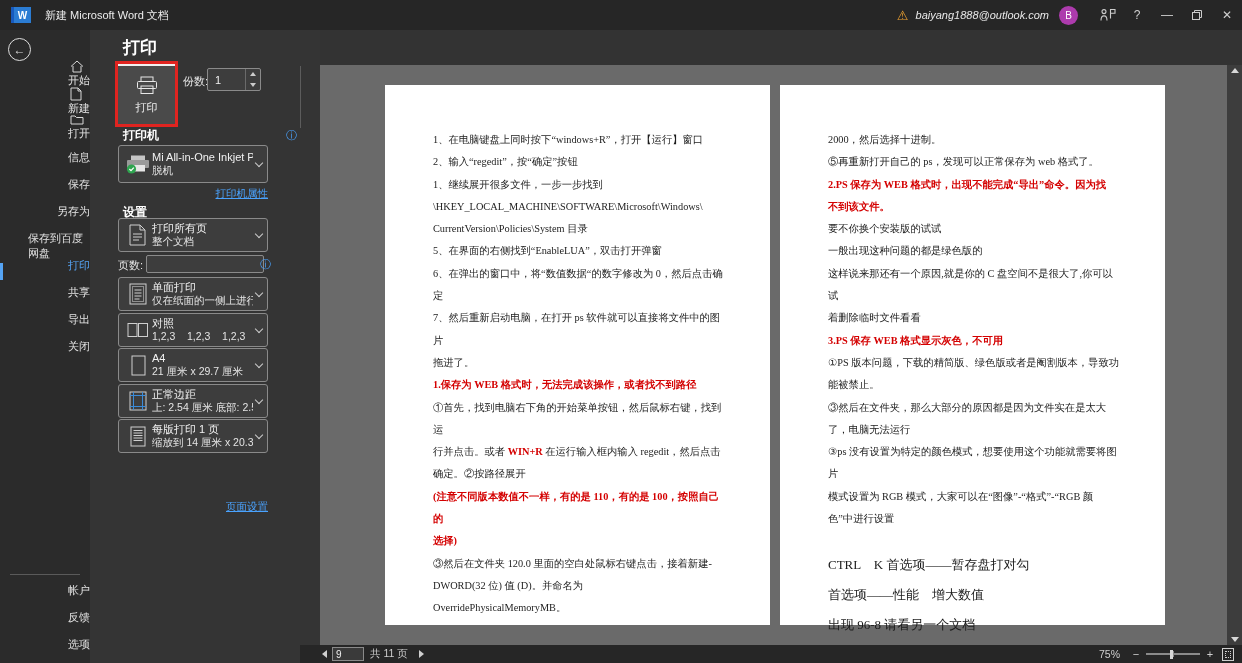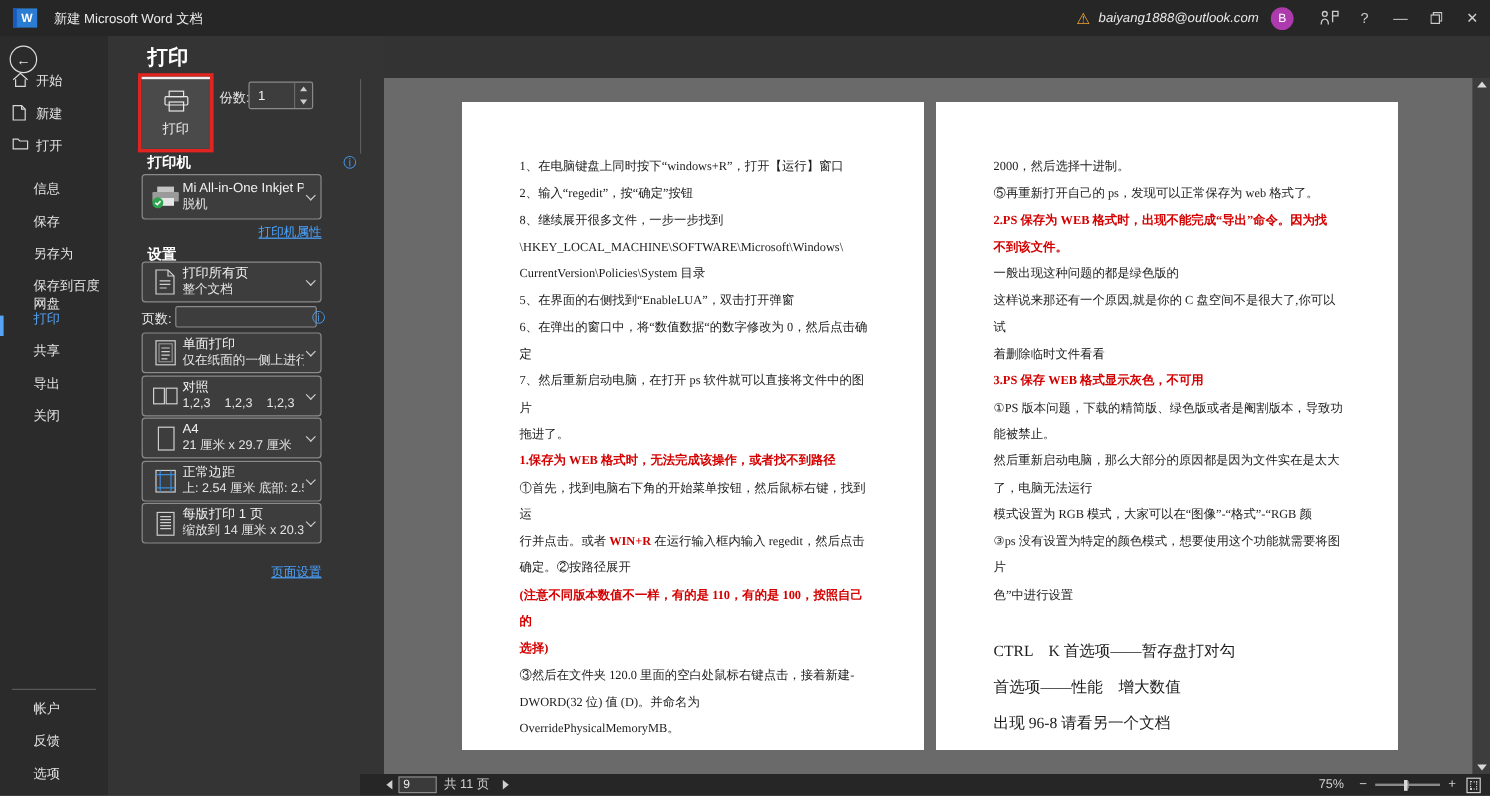--- a/index.html
+++ b/index.html
@@ -20,21 +20,21 @@
   .tb-btn{width:30px;height:30px;display:flex;align-items:center;justify-content:center;color:#cfcfcf;}
   .tb-help{font-size:12px;}
   .tb-min{font-size:12px;}
   .tb-close{font-size:12px;}
   
   .sidebar{position:absolute;left:0;top:30px;width:90px;bottom:0;background:#2b2b2b;font-size:11px;}
   .back-btn{position:absolute;left:8px;top:8px;width:21px;height:21px;border:1.4px solid #dedede;
             border-radius:50%;display:flex;align-items:center;justify-content:center;color:#dedede;font-size:12px;}
   .side-group{position:absolute;left:0;right:0;}
   .g-top{top:30px;} .g-mid{top:120px;} .g-bottom{top:544px;}
-  .side-item{height:27px;display:flex;align-items:flex-start;color:#e3e3e3;position:relative;}
+  .side-item{height:27px;display:flex;align-items:flex-end;color:#e3e3e3;position:relative;flex-direction:column;}
   .side-item .icon{width:14px;margin-left:10px;margin-right:6px;display:flex;}
   .side-item.noicon{padding-left:28px;}
   .side-item.selected{color:#55a4f5;}
   .side-item.selected::before{content:'';position:absolute;left:0;top:5px;bottom:5px;width:2.5px;background:#55a4f5;}
   .side-div{height:1px;background:#5a5a5a;margin:0 10px 8px 10px;}
   
   .panel{position:absolute;left:90px;top:30px;width:230px;bottom:0;background:#343434;}
   .panel-title{position:absolute;left:33px;top:6px;font-size:17px;font-weight:600;color:#fff;}
   .annot-box{position:absolute;left:25px;top:31px;width:57px;height:60px;border:3px solid #e02420;}
   .print-btn{width:100%;height:100%;background:#4a4a4a;border-top:2px solid #f0f0f0;box-sizing:border-box;
@@ -311,30 +311,30 @@
           </svg>
         </span>
         <span class="dd-text">
           <div class="dd-title">每版打印 1 页</div>
           <div class="dd-sub">缩放到 14 厘米 x 20.3 厘米</div>
         </span>
         <span class="chev"></span>
       </div>
     </div>
 
-  <div class="link-row" style="top:440px;text-align:right;">
+  <div class="link-row" style="top:470px;text-align:right;">
     <a href="#">页面设置</a>
   </div>
 </div>
 
 <div class="preview">
   <div class="page page1">
       <div class="doc-line"><span class="seg-n">1、在电脑键盘上同时按下“windows+R”，打开【运行】窗口</span></div>
       <div class="doc-line"><span class="seg-n">2、输入“regedit”，按“确定”按钮</span></div>
-      <div class="doc-line"><span class="seg-n">8、继续展开很多文件，一步一步找到</span></div>
+      <div class="doc-line"><span class="seg-n">1、继续展开很多文件，一步一步找到</span></div>
       <div class="doc-line"><span class="seg-n">\HKEY_LOCAL_MACHINE\SOFTWARE\Microsoft\Windows\</span></div>
       <div class="doc-line"><span class="seg-n">CurrentVersion\Policies\System 目录</span></div>
       <div class="doc-line"><span class="seg-n">5、在界面的右侧找到“EnableLUA”，双击打开弹窗</span></div>
       <div class="doc-line"><span class="seg-n">6、在弹出的窗口中，将“数值数据“的数字修改为 0，然后点击确</span></div>
       <div class="doc-line"><span class="seg-n">定</span></div>
       <div class="doc-line"><span class="seg-n">7、然后重新启动电脑，在打开 ps 软件就可以直接将文件中的图片</span></div>
       <div class="doc-line"><span class="seg-n">拖进了。</span></div>
       <div class="doc-line"><span class="seg-rb">1.保存为 WEB 格式时，无法完成该操作，或者找不到路径</span></div>
       <div class="doc-line"><span class="seg-n">①首先，找到电脑右下角的开始菜单按钮，然后鼠标右键，找到运</span></div>
       <div class="doc-line"><span class="seg-n">行并点击。或者 </span><span class="seg-rb">WIN+R</span><span class="seg-n"> 在运行输入框内输入 regedit，然后点击</span></div>
@@ -343,30 +343,31 @@
       <div class="doc-line"><span class="seg-rb">选择)</span></div>
       <div class="doc-line"><span class="seg-n">③然后在文件夹 120.0 里面的空白处鼠标右键点击，接着新建-</span></div>
       <div class="doc-line"><span class="seg-n">DWORD(32 位) 值 (D)。并命名为</span></div>
       <div class="doc-line"><span class="seg-n">OverridePhysicalMemoryMB。</span></div>
     </div>
   <div class="page page2">
       <div class="doc-line"><span class="seg-n">2000，然后选择十进制。</span></div>
       <div class="doc-line"><span class="seg-n">⑤再重新打开自己的 ps，发现可以正常保存为 web 格式了。</span></div>
       <div class="doc-line"><span class="seg-rb">2.PS 保存为 WEB 格式时，出现不能完成“导出”命令。因为找</span></div>
       <div class="doc-line"><span class="seg-rb">不到该文件。</span></div>
+      <div class="doc-line"><span class="seg-n">要不你换个安装版的试试</span></div>
       <div class="doc-line"><span class="seg-n">一般出现这种问题的都是绿色版的</span></div>
       <div class="doc-line"><span class="seg-n">这样说来那还有一个原因,就是你的 C 盘空间不是很大了,你可以试</span></div>
       <div class="doc-line"><span class="seg-n">着删除临时文件看看</span></div>
       <div class="doc-line"><span class="seg-rb">3.PS 保存 WEB 格式显示灰色，不可用</span></div>
       <div class="doc-line"><span class="seg-n">①PS 版本问题，下载的精简版、绿色版或者是阉割版本，导致功</span></div>
       <div class="doc-line"><span class="seg-n">能被禁止。</span></div>
-      <div class="doc-line"><span class="seg-n">然后重新启动电脑，那么大部分的原因都是因为文件实在是太大</span></div>
+      <div class="doc-line"><span class="seg-n">③然后在文件夹，那么大部分的原因都是因为文件实在是太大</span></div>
       <div class="doc-line"><span class="seg-n">了，电脑无法运行</span></div>
+      <div class="doc-line"><span class="seg-n">③ps 没有设置为特定的颜色模式，想要使用这个功能就需要将图片</span></div>
       <div class="doc-line"><span class="seg-n">模式设置为 RGB 模式，大家可以在“图像”-“格式”-“RGB 颜</span></div>
-      <div class="doc-line"><span class="seg-n">③ps 没有设置为特定的颜色模式，想要使用这个功能就需要将图片</span></div>
       <div class="doc-line"><span class="seg-n">色”中进行设置</span></div>
       <div class="doc-line large gap"><span class="seg-n">CTRL　K 首选项——暂存盘打对勾</span></div>
       <div class="doc-line large"><span class="seg-n">首选项——性能　增大数值</span></div>
       <div class="doc-line large"><span class="seg-n">出现 96-8 请看另一个文档</span></div>
     </div>
   <div class="scrollbar">
     <div class="sb-up"></div>
     <div class="sb-dn"></div>
   </div>
 </div>

